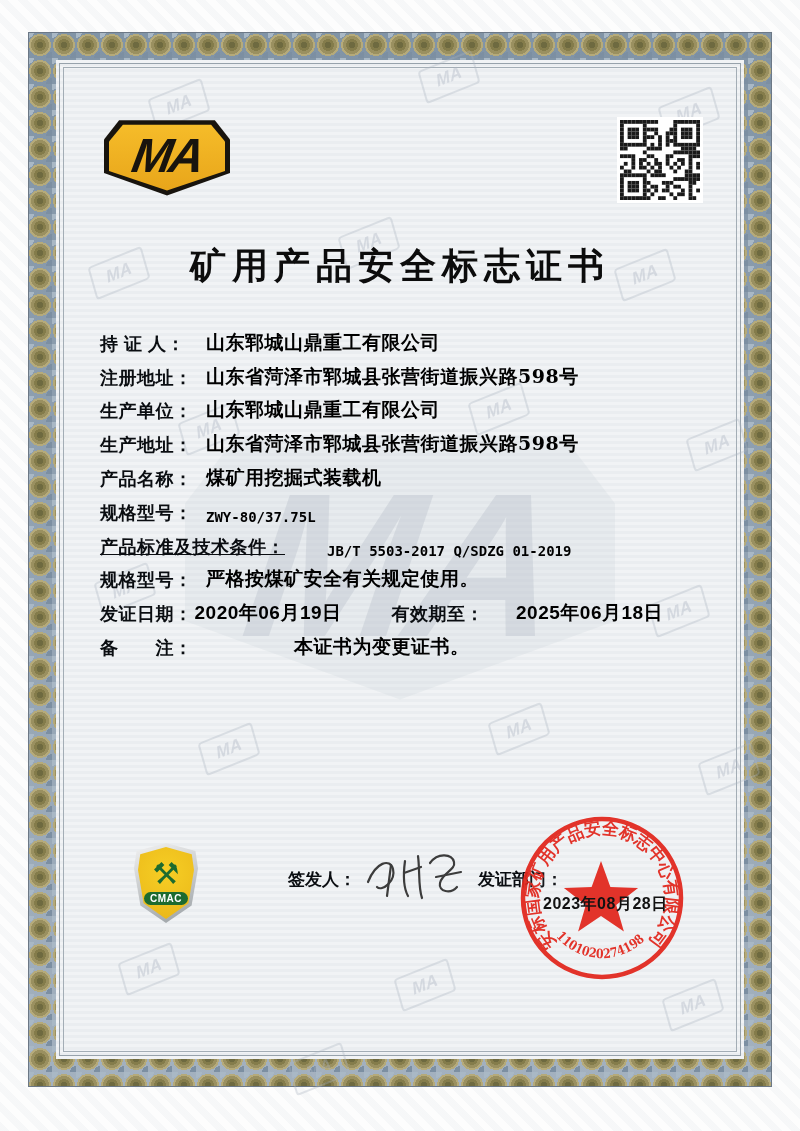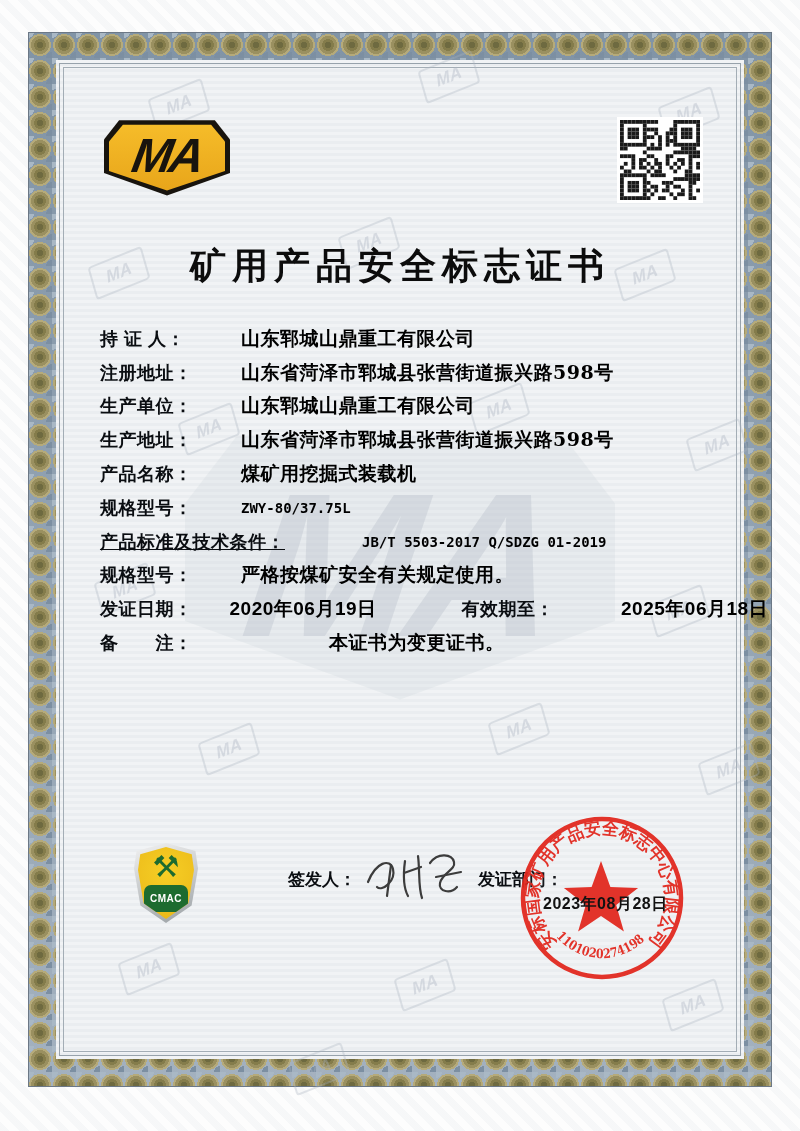--- a/index.html
+++ b/index.html
@@ -49,21 +49,21 @@
   .cert-no{left:64px;right:64px;top:146px;text-align:center;padding-left:46px;font-size:19px;color:#13181d;}
   .cert-no .num{font-family:"DejaVu Serif",serif;font-size:20px;letter-spacing:1px;}
 
   .qr{left:617px;top:117px;width:86px;height:86px;background:#ffffff;padding:0;}
   .qr svg{position:absolute;left:3px;top:3px;width:80px;height:80px;}
 
   .title{left:64px;right:64px;top:242px;text-align:center;font-size:36px;font-weight:900;
     letter-spacing:6px;color:#0c0c0c;font-family:Liberation Sans, sans-serif;}
 
   .fields{left:100px;top:322px;width:610px;}
-  .frow{height:33.8px;display:flex;align-items:center;white-space:nowrap;gap:35px;}
+  .frow{height:33.8px;display:flex;align-items:flex-end;white-space:nowrap;}
   .flabel{width:106px;flex:0 0 auto;font-size:18px;font-weight:700;color:#0a0d11;letter-spacing:.5px;}
   .flabel.auto{width:auto;margin-right:42px;text-decoration:underline;}
   .fvalue{font-size:19px;font-weight:700;color:#000;letter-spacing:.5px;
     font-family:"DejaVu Serif",serif;}
   .fvalue.mono{font-family:"DejaVu Sans Mono",monospace;font-size:14px;letter-spacing:0;}
   .frow.dates .flabel{width:auto;}
   .frow.dates .v1{margin-left:2px;font-family:"Liberation Sans",sans-serif;}
   .frow.dates .l2{margin-left:50px;}
   .frow.dates .v2{margin-left:32px;font-family:"Liberation Sans",sans-serif;}
   .frow.remark .fvalue{margin-left:88px;}
@@ -75,21 +75,21 @@
   
   .badge{left:134px;top:843px;width:64px;height:80px;
     clip-path:polygon(50% 0%,96% 10%,100% 32%,90% 78%,50% 100%,10% 78%,0% 32%,4% 10%);
     background:linear-gradient(160deg,#f2f2f2,#9aa0a4);}
   .badge .inner{position:absolute;left:4px;top:4px;right:4px;bottom:4px;
     clip-path:polygon(50% 0%,96% 10%,100% 32%,90% 78%,50% 100%,10% 78%,0% 32%,4% 10%);
     background:radial-gradient(circle at 50% 35%,#f6ce25,#e9b517);
     display:flex;flex-direction:column;align-items:center;justify-content:center;}
   .badge .emb{font-size:30px;line-height:30px;color:#1d6b2f;margin-top:-2px;}
   .badge .ribbon{margin-top:3px;background:#1d6b2f;color:#fff;font-size:10px;font-weight:900;
-    padding:8px 6px;border-radius:7px;letter-spacing:.5px;}
+    padding:1px 6px;border-radius:7px;letter-spacing:.5px;}
 
   .signer{left:288px;top:868px;font-size:17px;font-weight:700;color:#0a0d11;}
   .sig{left:358px;top:842px;width:115px;height:72px;}
   .dept{left:478px;top:868px;font-size:17px;font-weight:700;color:#0a0d11;}
 
   .stamp{left:516px;top:812px;width:172px;height:172px;z-index:6;opacity:.94;}
   .stamp-date{left:543px;top:894px;z-index:7;font-size:16px;font-weight:700;color:#121212;
     letter-spacing:.5px;font-family:"Liberation Sans",sans-serif;}
 </style>
 </head>

